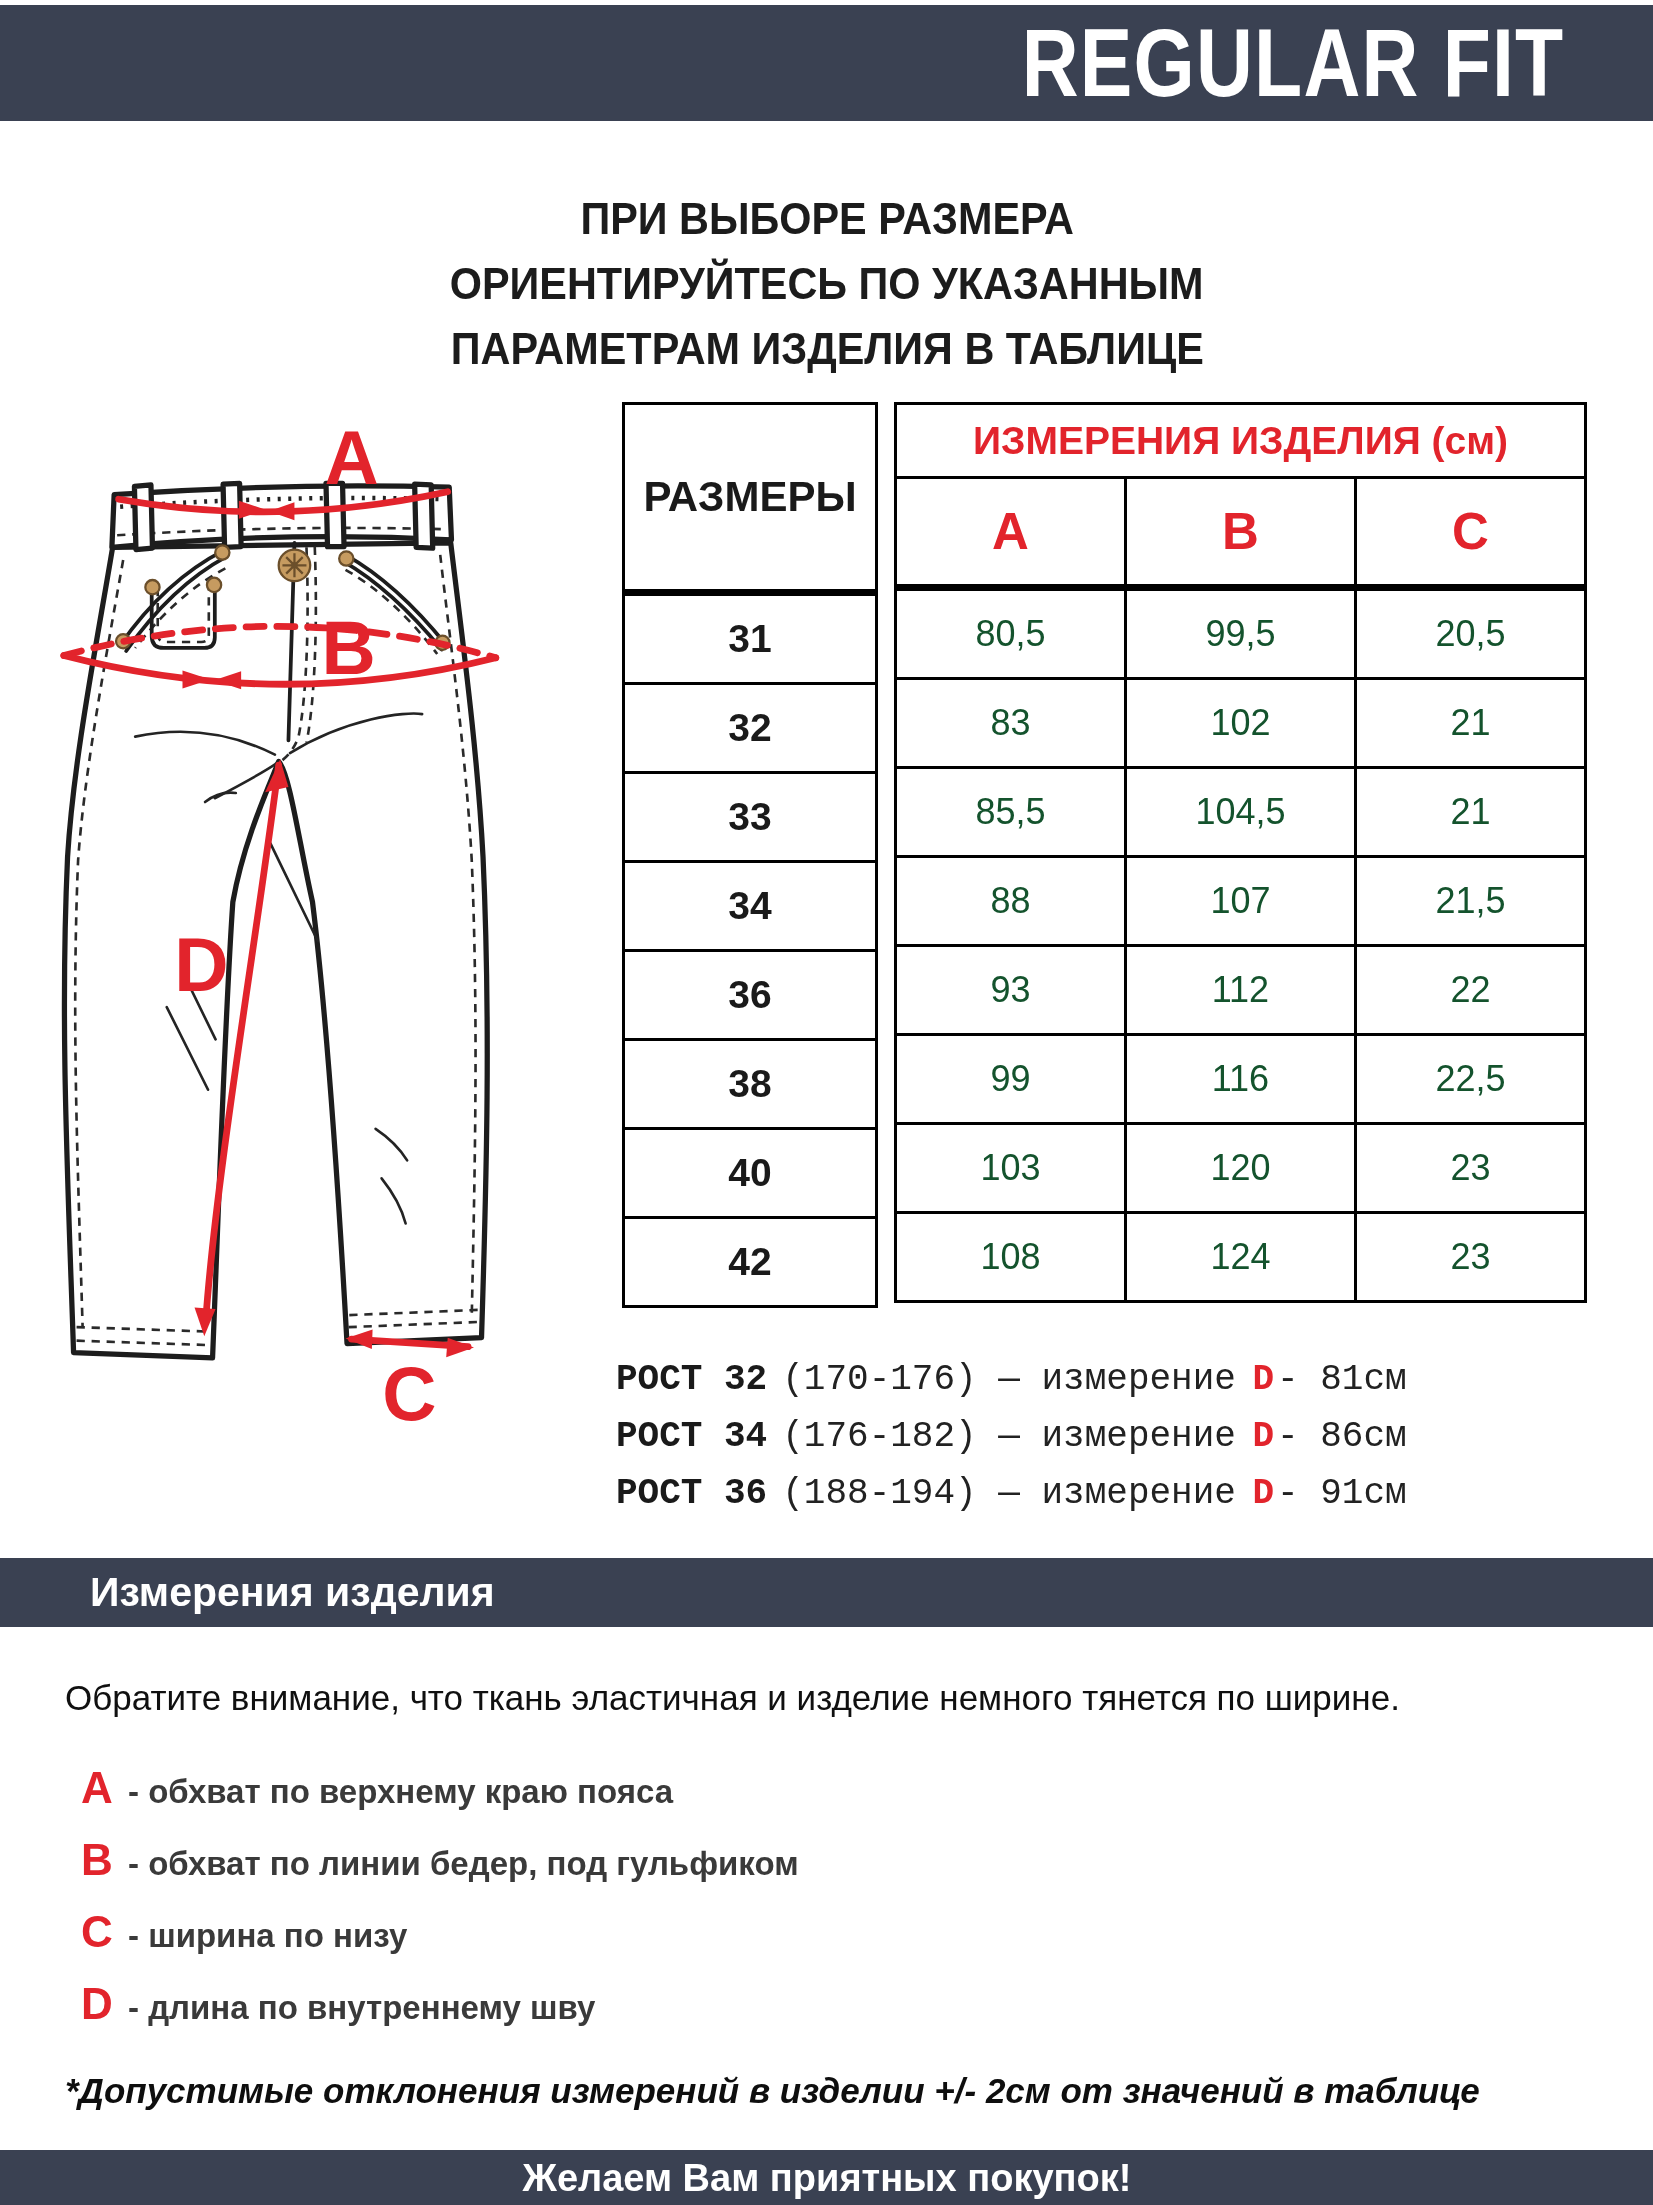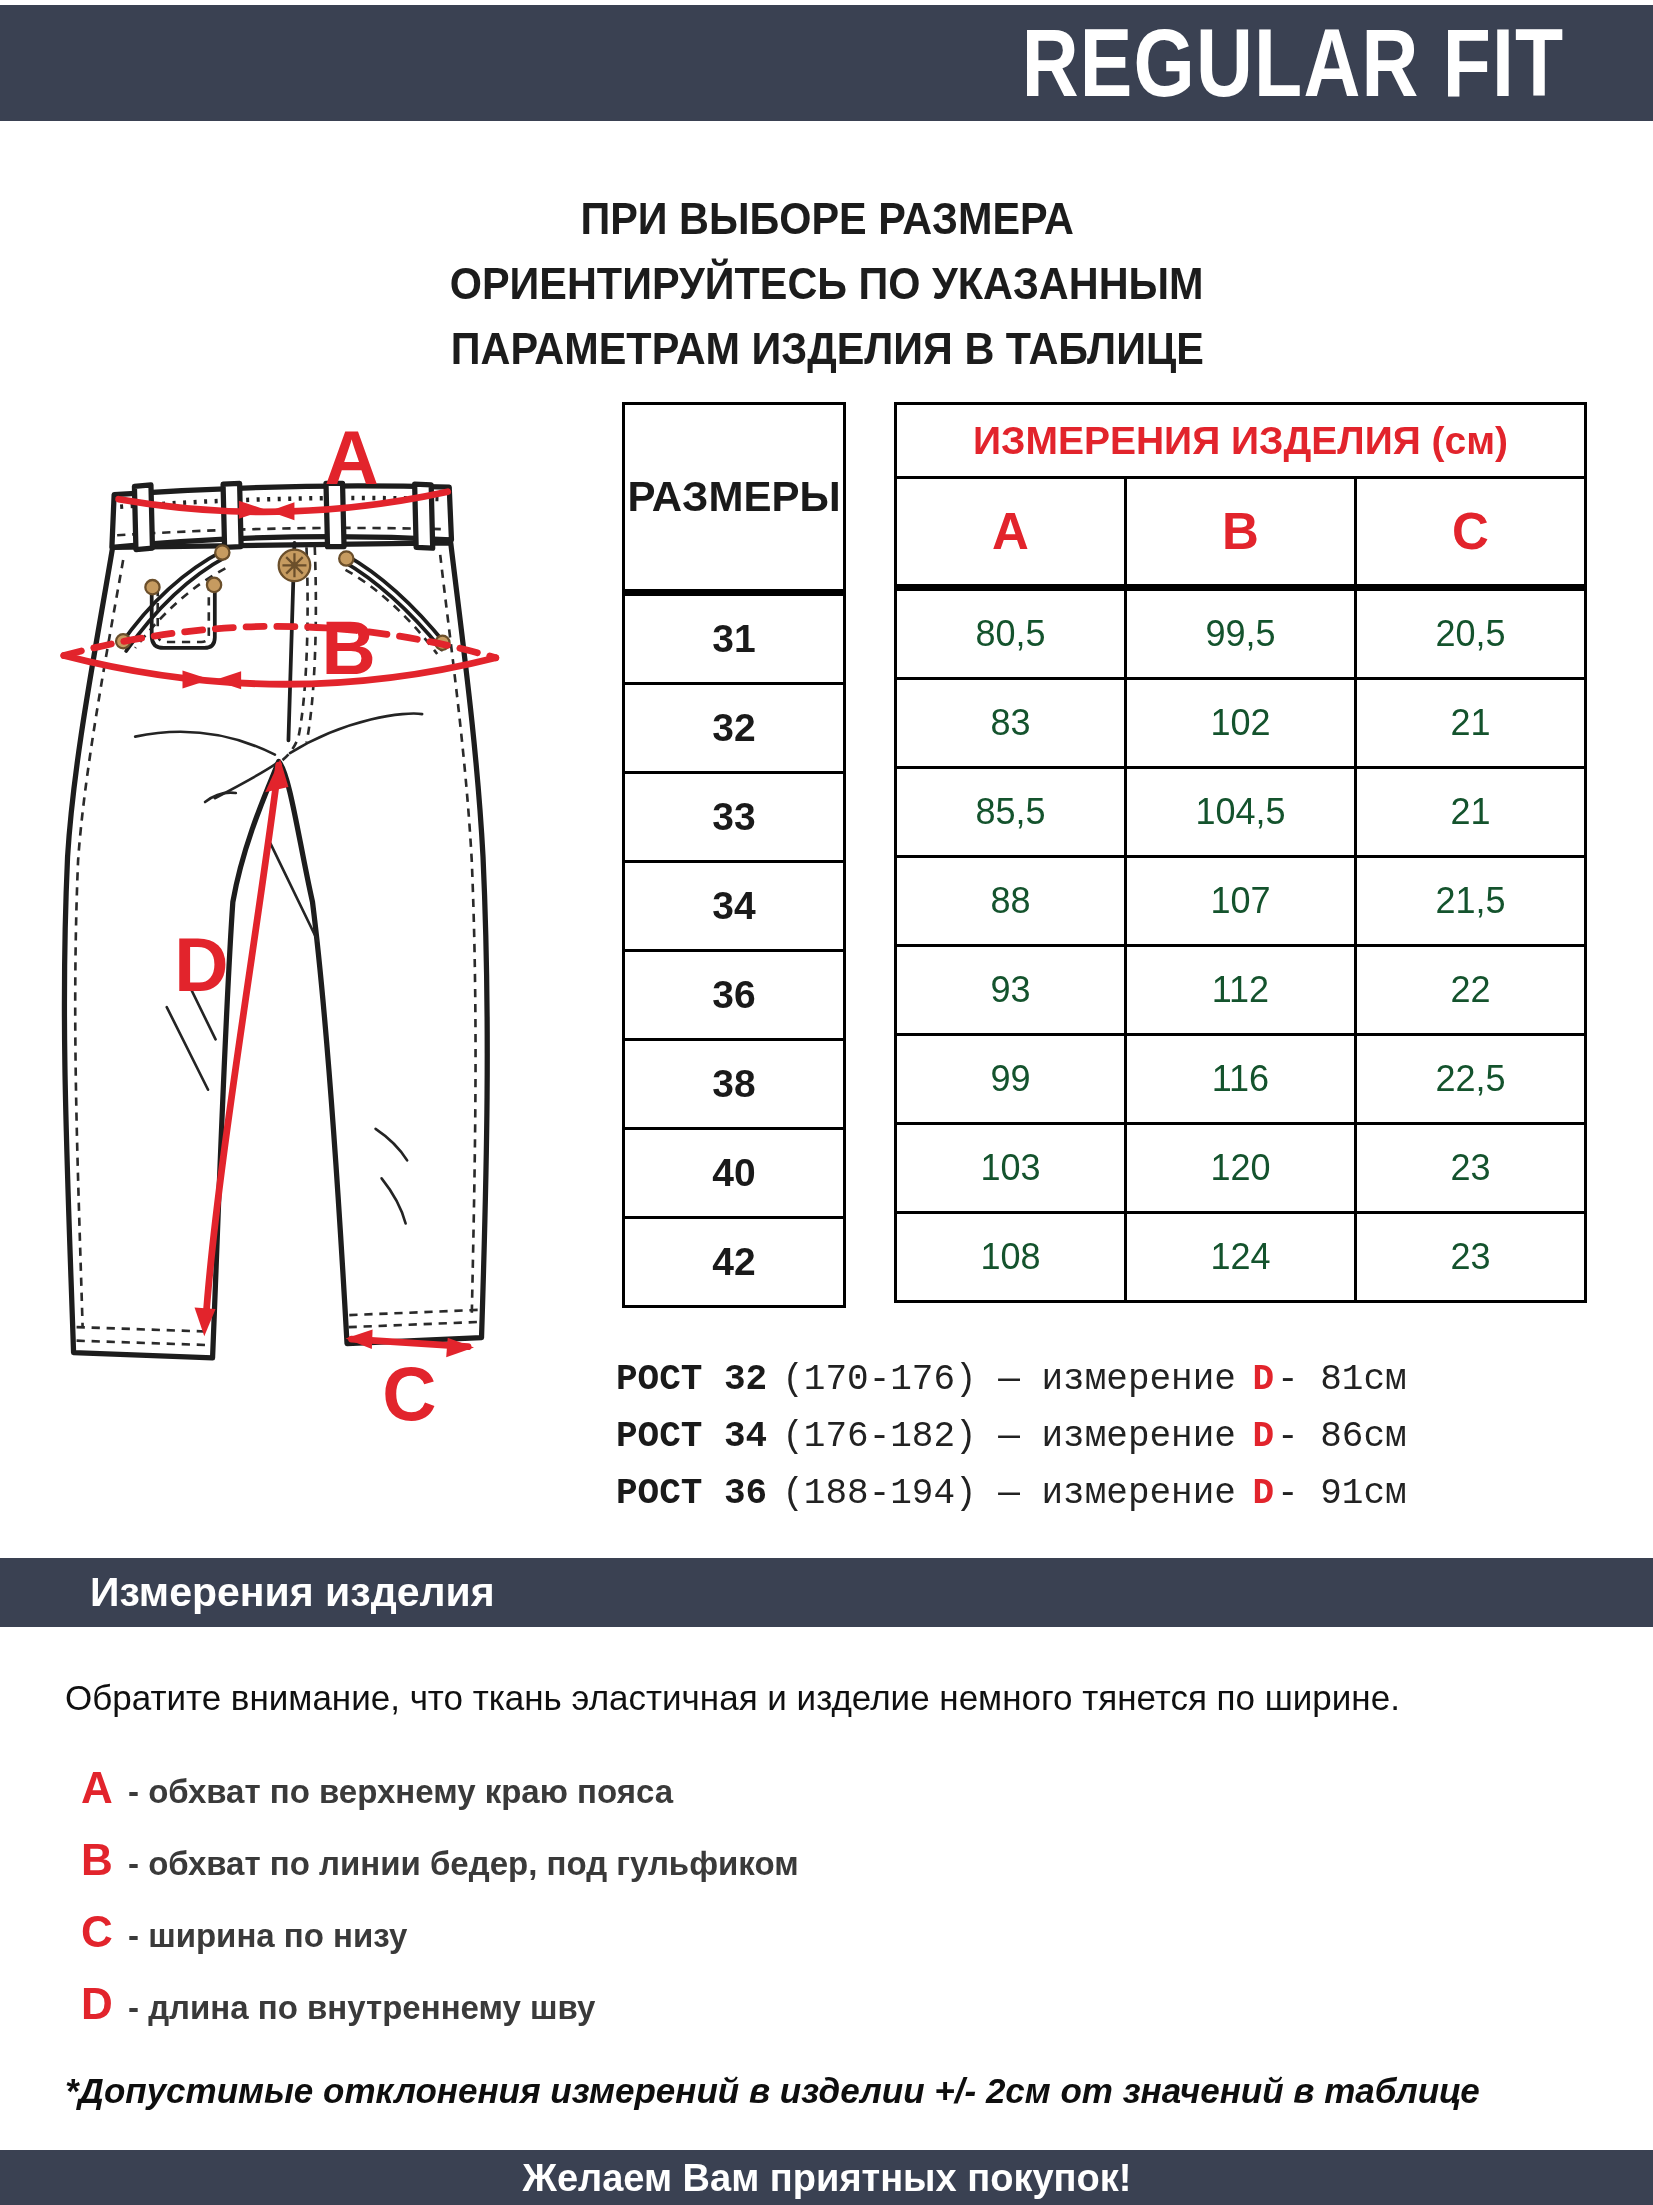--- a/index.html
+++ b/index.html
@@ -11,21 +11,21 @@
   #topbar{top:4.5px;height:116px;display:flex;align-items:center;justify-content:flex-end;}
   #topbar .t{color:#fff;font-weight:bold;font-size:96px;letter-spacing:1.5px;
              transform:scaleX(.82);transform-origin:right center;padding-right:109px;white-space:nowrap;}
   
   #intro{position:absolute;left:0;top:167px;width:1654px;text-align:center;
          font-weight:bold;font-size:45px;line-height:65px;color:#1c1c1c;margin-top:19px;}
   #intro .xcond{transform:scaleX(.92);}
   
   table.tbl{position:absolute;border-collapse:collapse;table-layout:fixed;border-radius:8px;}
   table.tbl td{border:3.8px solid #000;background:#fff;text-align:center;vertical-align:middle;padding:0;}
-  #tblSizes{left:622px;top:402px;width:224px;padding-left:44px;}
+  #tblSizes{left:622px;top:402px;width:256px;padding-left:44px;}
   #tblSizes td.hd{height:184px;font-weight:bold;font-size:42px;border-bottom-width:7.5px;}
   #tblSizes td.sz{height:86px;font-weight:bold;font-size:39px;}
   #tblMeas{left:894px;top:402px;width:693px;}
   #tblMeas td.mh{height:71px;font-weight:bold;font-size:39px;color:#E2242C;}
   #tblMeas td.abc{height:105px;font-weight:bold;font-size:51px;color:#E2242C;border-bottom-width:7.5px;}
   #tblMeas td.v{height:86px;font-size:36px;color:#14532d;}
   
   #rost{position:absolute;left:616px;top:1359px;font-size:36px;color:#222;font-family:Liberation Mono, monospace;}
   #rost .line{display:flex;align-items:baseline;height:57px;white-space:nowrap;}
   #rost .b{font-weight:bold;color:#1a1a1a;}

